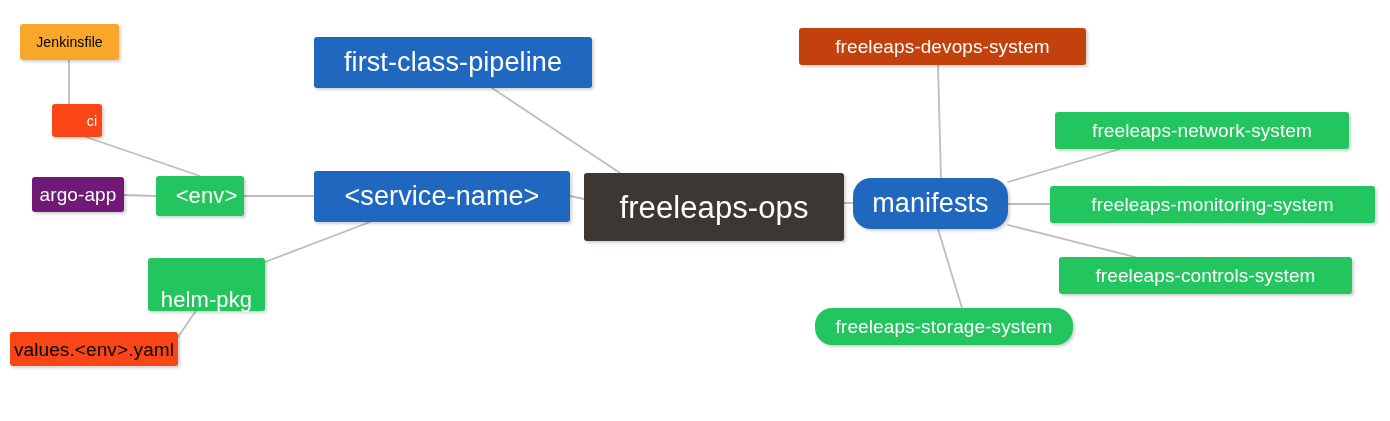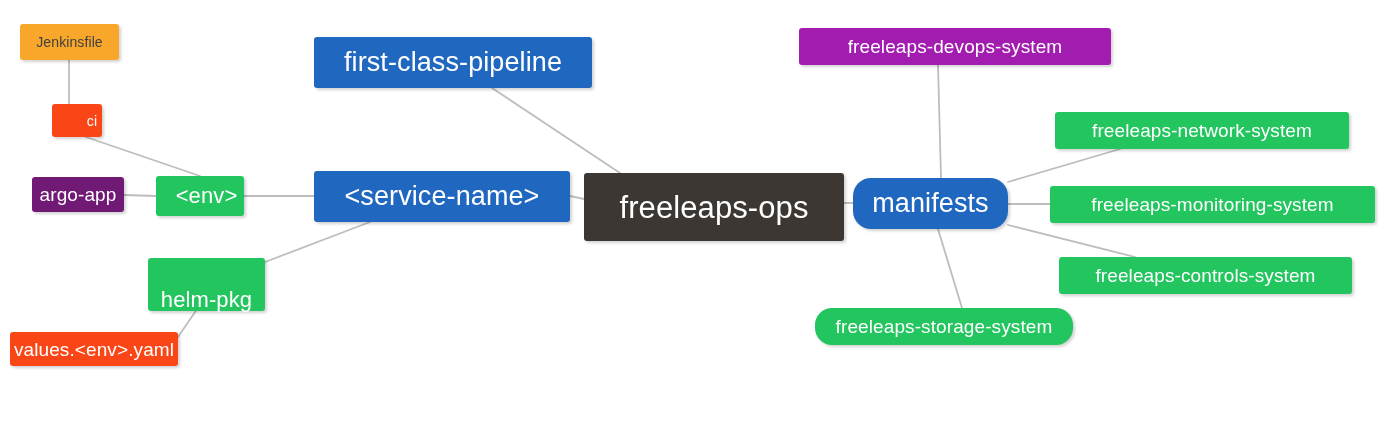--- a/index.html
+++ b/index.html
@@ -57,51 +57,51 @@
       <line x1="492" y1="88" x2="620" y2="173" stroke="#bdbdbd" stroke-width="1.8" stroke-linecap="round"></line>
       <line x1="570" y1="196" x2="584" y2="199" stroke="#bdbdbd" stroke-width="1.8" stroke-linecap="round"></line>
       <line x1="844" y1="203" x2="853" y2="203" stroke="#bdbdbd" stroke-width="1.8" stroke-linecap="round"></line>
       <line x1="941" y1="178" x2="938" y2="65" stroke="#bdbdbd" stroke-width="1.8" stroke-linecap="round"></line>
       <line x1="1008" y1="182" x2="1120" y2="149" stroke="#bdbdbd" stroke-width="1.8" stroke-linecap="round"></line>
       <line x1="1008" y1="204" x2="1050" y2="204" stroke="#bdbdbd" stroke-width="1.8" stroke-linecap="round"></line>
       <line x1="1008" y1="225" x2="1135" y2="257" stroke="#bdbdbd" stroke-width="1.8" stroke-linecap="round"></line>
       <line x1="938" y1="229" x2="962" y2="308" stroke="#bdbdbd" stroke-width="1.8" stroke-linecap="round"></line>
     </svg>
   <div id="node-layer">
-      <div class="node lvl-tiny" style="left: 20px; top: 24px; width: 99px; height: 36px; background: rgb(249, 167, 43); color: #404040;">
+      <div class="node lvl-tiny" style="left: 20px; top: 24px; width: 99px; height: 36px; background: rgb(249, 167, 43); color: #000000;">
         <span>Jenkinsfile</span>
       </div>
       <div class="node lvl-tiny" style="left: 52px; top: 104px; width: 34px; height: 33px; background: rgb(250, 70, 22); color: rgb(255, 255, 255); padding-left: 40px;">
         <span>ci</span>
       </div>
       <div class="node lvl-small" style="left: 32px; top: 177px; width: 92px; height: 35px; background: #701a75; color: rgb(255, 255, 255);">
         <span>argo-app</span>
       </div>
       <div class="node lvl-mid" style="left: 156px; top: 176px; width: 88px; height: 40px; background: rgb(34, 197, 94); color: rgb(255, 255, 255); padding-left: 23px;">
         <span>&lt;env&gt;</span>
       </div>
       <div class="node lvl-mid" style="left: 148px; top: 258px; width: 117px; height: 53px; background: rgb(34, 197, 94); color: rgb(255, 255, 255); align-items: flex-end;">
         <span>helm-pkg</span>
       </div>
-      <div class="node lvl-small" style="left: 10px; top: 332px; width: 168px; height: 34px; background: rgb(250, 70, 22); color: #ffffff;">
+      <div class="node lvl-small" style="left: 10px; top: 332px; width: 168px; height: 34px; background: rgb(250, 70, 22); color: #000000;">
         <span>values.&lt;env&gt;.yaml</span>
       </div>
       <div class="node lvl-big" style="left: 314px; top: 37px; width: 278px; height: 51px; background: rgb(32, 103, 192); color: rgb(255, 255, 255);">
         <span>first-class-pipeline</span>
       </div>
       <div class="node lvl-big" style="left: 314px; top: 171px; width: 256px; height: 51px; background: rgb(32, 103, 192); color: rgb(255, 255, 255);">
         <span>&lt;service-name&gt;</span>
       </div>
       <div class="node lvl-root" style="left: 584px; top: 173px; width: 260px; height: 68px; background: rgb(60, 55, 51); color: rgb(255, 255, 255);">
         <span>freeleaps-ops</span>
       </div>
       <div class="node lvl-big" style="left: 853px; top: 178px; width: 155px; height: 51px; background: rgb(32, 103, 192); color: rgb(255, 255, 255); border-radius: 18px;">
         <span>manifests</span>
       </div>
-      <div class="node lvl-small" style="left: 799px; top: 28px; width: 312px; height: 37px; background: #a21caf; color: rgb(255, 255, 255);">
+      <div class="node lvl-small" style="left: 799px; top: 28px; width: 287px; height: 37px; background: #c2410c; color: rgb(255, 255, 255);">
         <span>freeleaps-devops-system</span>
       </div>
       <div class="node lvl-small" style="left: 1055px; top: 112px; width: 294px; height: 37px; background: rgb(34, 197, 94); color: rgb(255, 255, 255); align-items: center;">
         <span>freeleaps-network-system</span>
       </div>
       <div class="node lvl-small" style="left: 1050px; top: 186px; width: 325px; height: 37px; background: rgb(34, 197, 94); color: rgb(255, 255, 255);">
         <span>freeleaps-monitoring-system</span>
       </div>
       <div class="node lvl-small" style="left: 1059px; top: 257px; width: 293px; height: 37px; background: rgb(34, 197, 94); color: rgb(255, 255, 255);">
         <span>freeleaps-controls-system</span>

